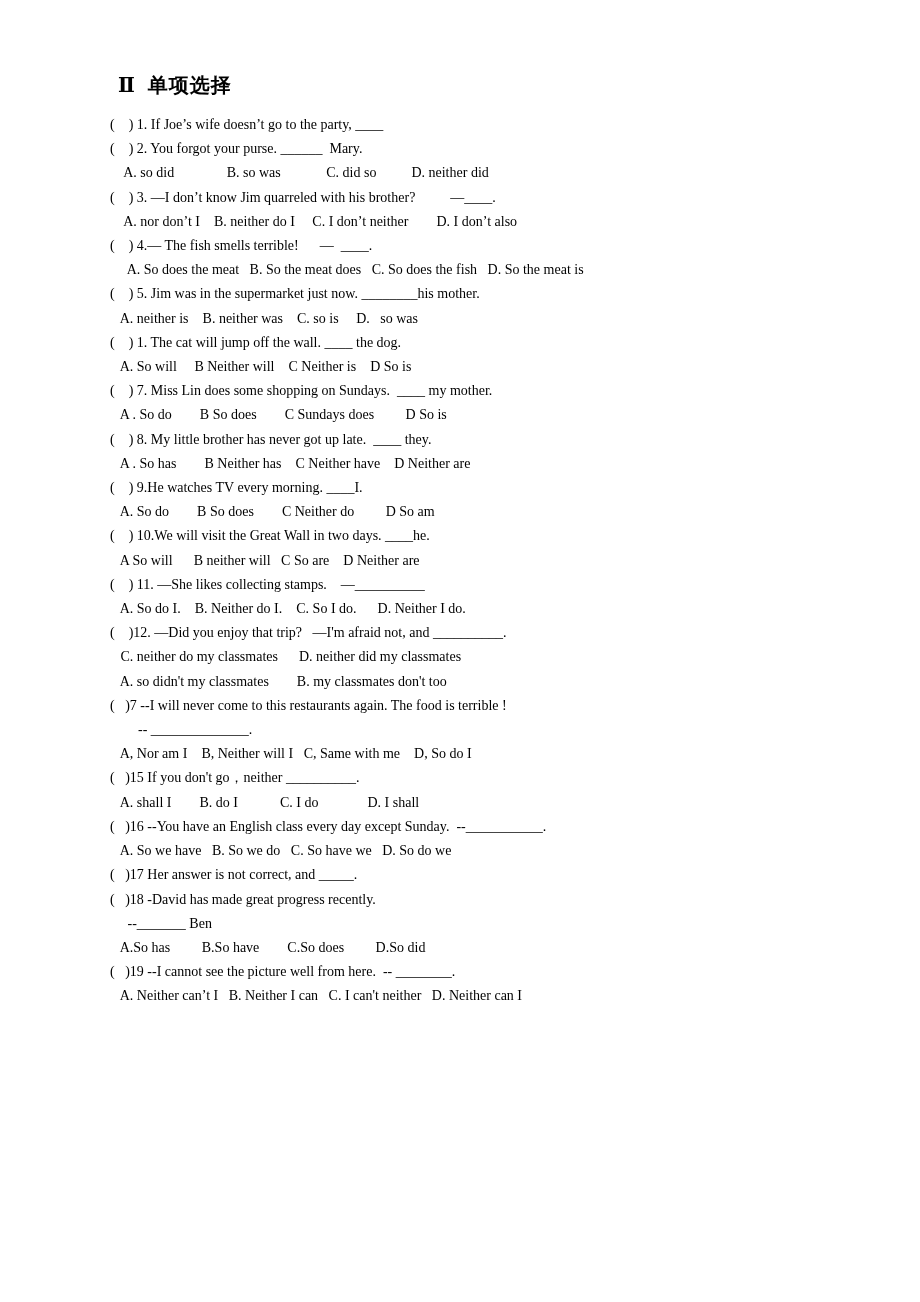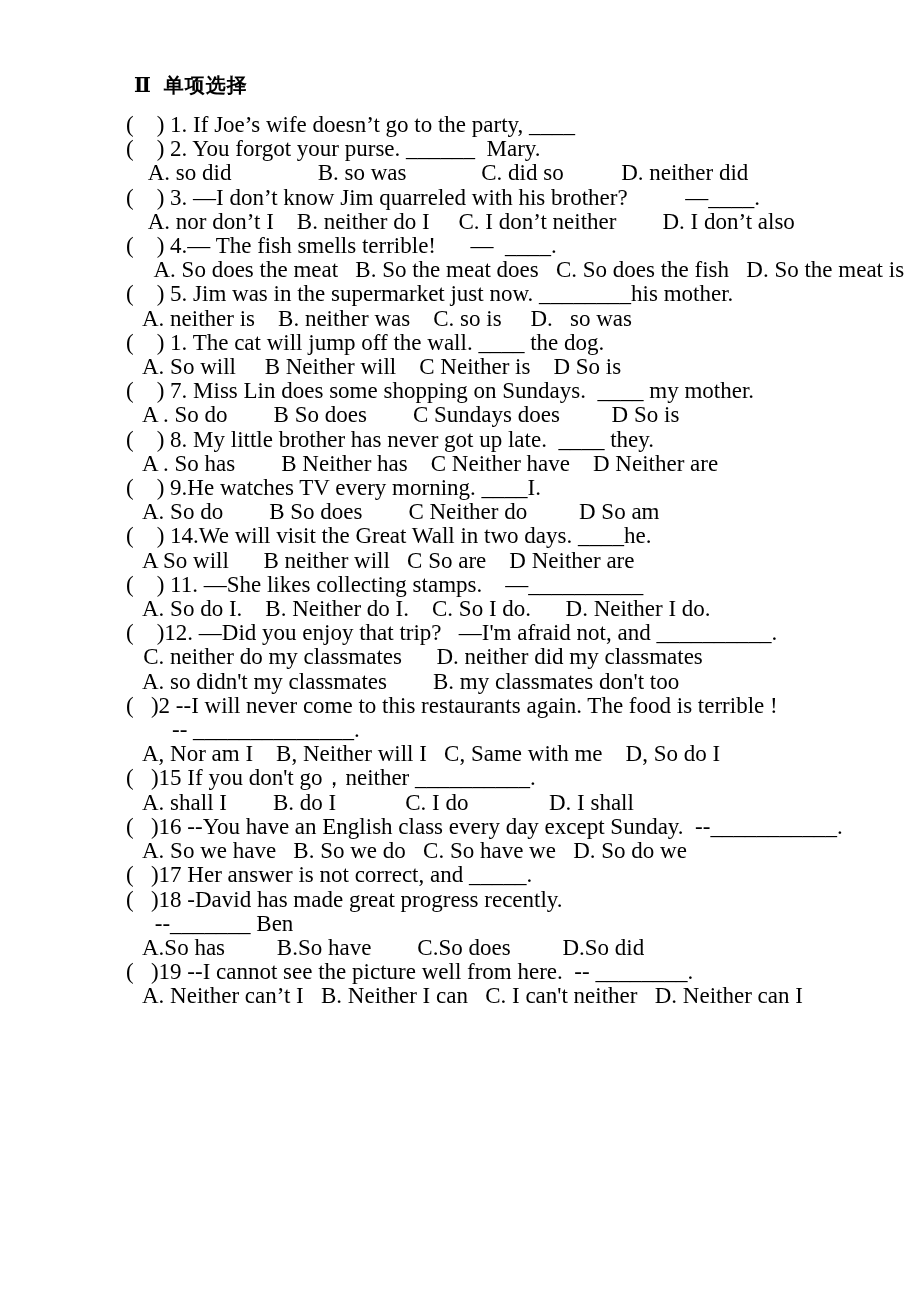--- a/index.html
+++ b/index.html
@@ -15,37 +15,37 @@
     overflow: hidden;
   }
   .page {
     position: relative;
     width: 920px;
     height: 1302px;
     background: #ffffff;
   }
   .content {
     position: absolute;
-    left: 126px;
+    left: 110px;
     top: 72px;
     width: 760px;
   }
   .section-title {
     font-size: 20px;
     font-weight: bold;
     letter-spacing: 1px;
     margin: 0 0 14px 8px;
     white-space: pre;
     font-family: "Liberation Serif", "DejaVu Serif", serif;
   }
   .q-block {
     margin-bottom: 0;
   }
   .line {
-    font-size: 23px;
+    font-size: 14px;
     line-height: 24.2px;
     white-space: pre;
     font-family: "Liberation Serif", "DejaVu Serif", serif;
   }
   .stem {
     
   }
   .opts {
     
   }
@@ -99,38 +99,38 @@
       <div class="line stem">(    ) 8. My little brother has never got up late.  ____ they.</div>
       <div class="line opts">   A . So has        B Neither has    C Neither have    D Neither are</div>
     </div>
 
     <div class="q-block">
       <div class="line stem">(    ) 9.He watches TV every morning. ____I.</div>
       <div class="line opts">   A. So do        B So does        C Neither do         D So am</div>
     </div>
 
     <div class="q-block">
-      <div class="line stem">(    ) 14.We will visit the Great Wall in two days. ____he.</div>
+      <div class="line stem">(    ) 10.We will visit the Great Wall in two days. ____he.</div>
       <div class="line opts">   A So will      B neither will   C So are    D Neither are</div>
     </div>
 
     <div class="q-block">
       <div class="line stem">(    ) 11. —She likes collecting stamps.    —__________</div>
       <div class="line opts">   A. So do I.    B. Neither do I.    C. So I do.      D. Neither I do.</div>
     </div>
 
     <div class="q-block">
       <div class="line stem">(    )12. —Did you enjoy that trip?   —I'm afraid not, and __________.</div>
       <div class="line opts">   C. neither do my classmates      D. neither did my classmates</div>
       <div class="line opts">   A. so didn't my classmates        B. my classmates don't too</div>
     </div>
 
 
     <div class="q-block">
-      <div class="line stem">(   )2 --I will never come to this restaurants again. The food is terrible !</div>
+      <div class="line stem">(   )7 --I will never come to this restaurants again. The food is terrible !</div>
       <div class="line extra">        -- ______________.</div>
       <div class="line opts">   A, Nor am I    B, Neither will I   C, Same with me    D, So do I</div>
     </div>
 
     <div class="q-block">
       <div class="line stem">(   )15 If you don't go，neither __________.</div>
       <div class="line opts">   A. shall I        B. do I            C. I do              D. I shall</div>
     </div>
 
     <div class="q-block">

